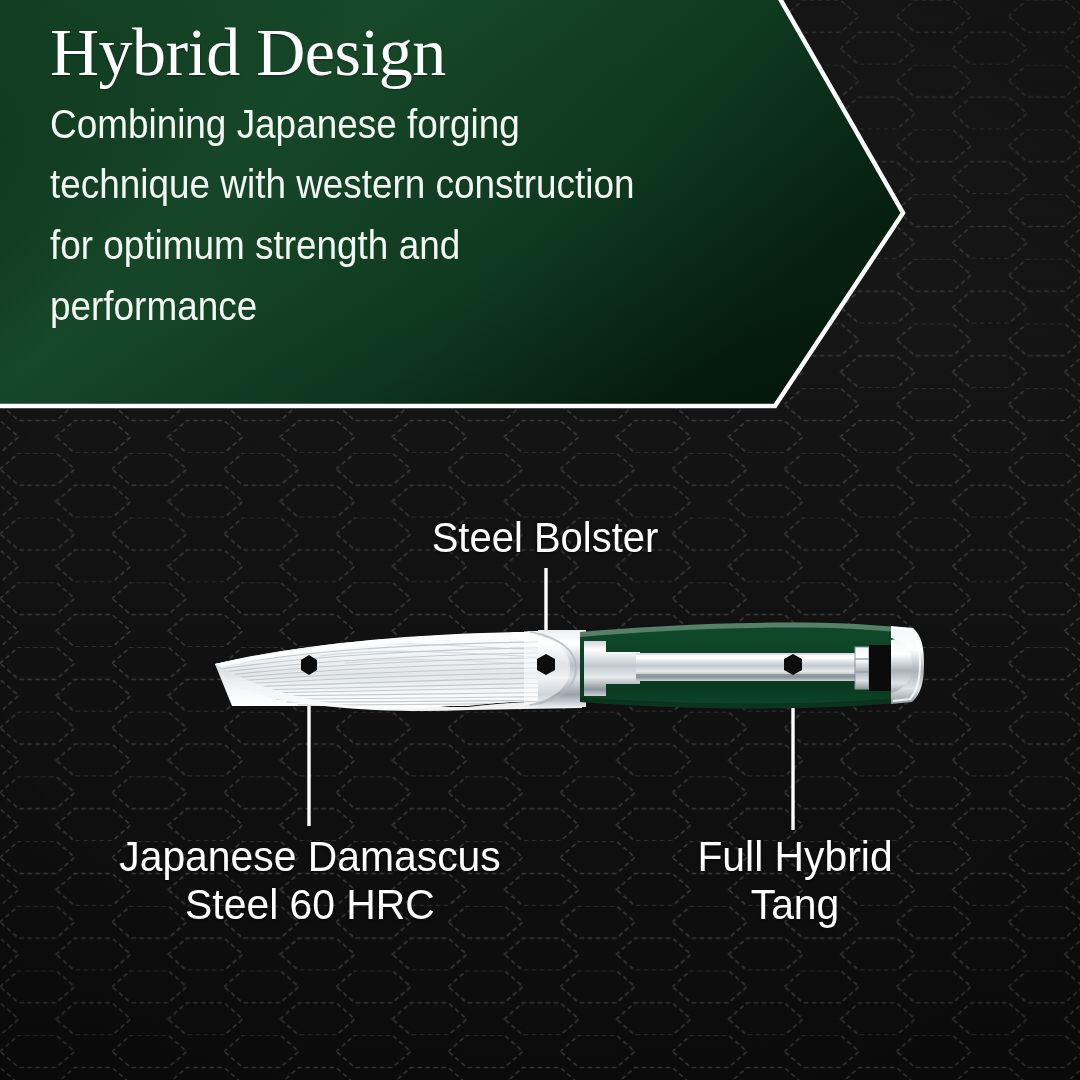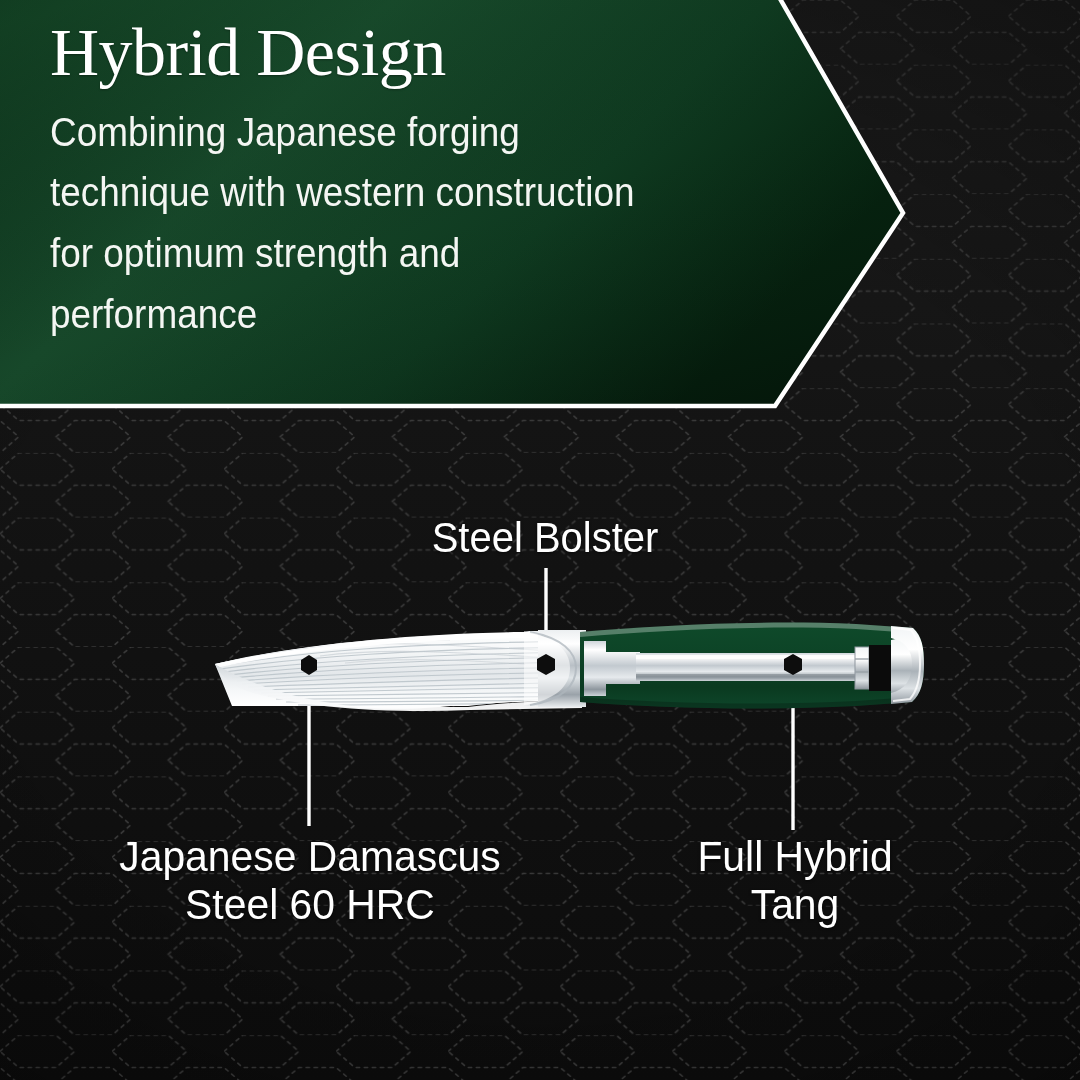--- a/index.html
+++ b/index.html
@@ -33,21 +33,21 @@
   #banner-text{
     position:absolute;left:50px;top:17px;width:780px;
     color:#ffffff;
   }
   #banner-title{
     font-family:"Liberation Serif", serif;
     font-size:68px;
     line-height:1.04;
     font-weight:400;
     letter-spacing:-0.5px;
-    margin:0 0 14px 0;
+    margin:0 0 6px 0;
     text-shadow:0 1px 2px rgba(0,0,0,.35);
   }
   #banner-sub{
     font-family:"Liberation Sans", sans-serif;
     font-size:41px;
     line-height:1.48;
     font-weight:400;
     margin:0;
     white-space:pre-line;
     transform:scaleX(0.9);

